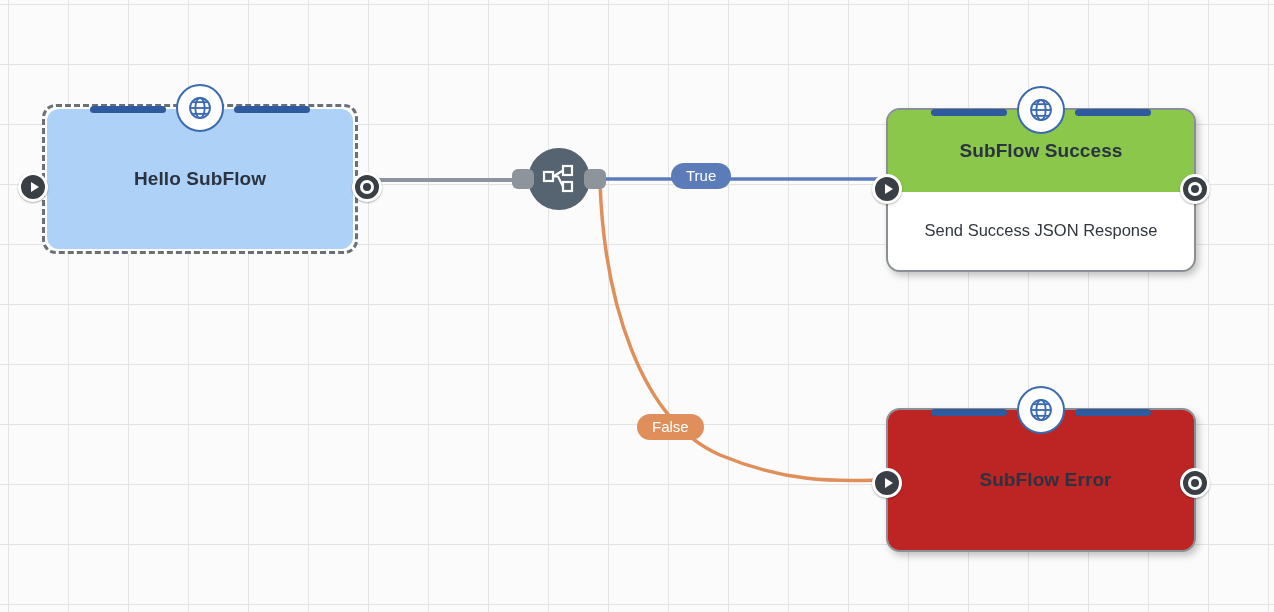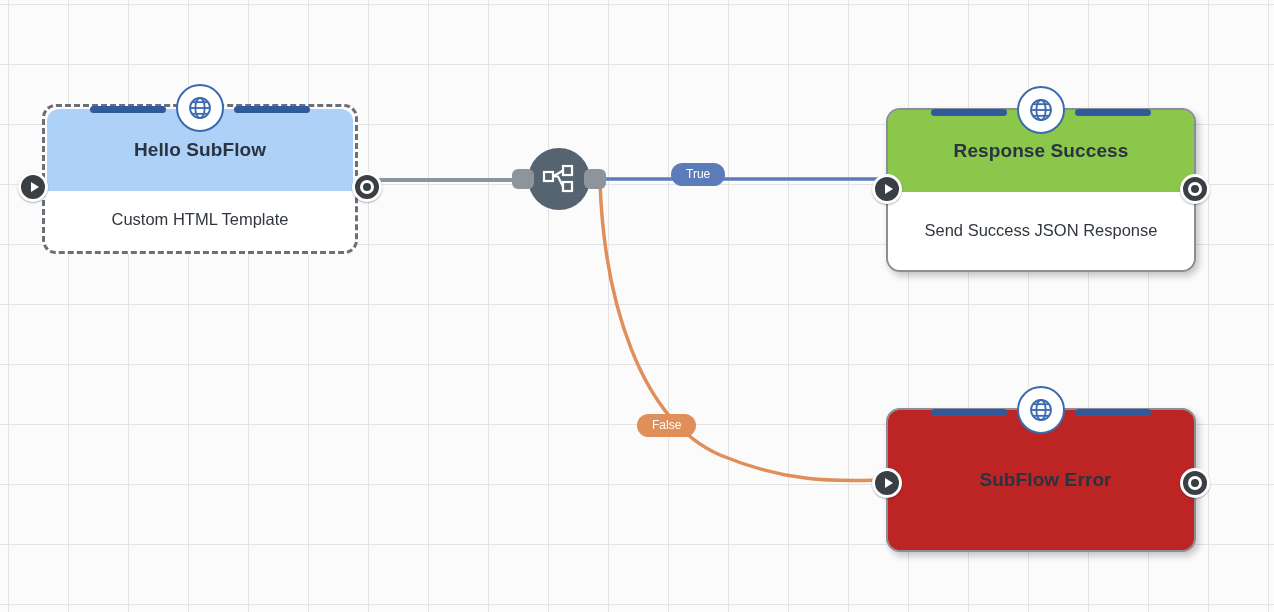--- a/index.html
+++ b/index.html
@@ -170,21 +170,21 @@
     border-radius: 6px;
   }
   .switch-stub.left  { left: -16px; }
   .switch-stub.right { right: -16px; }
 
   
   .edge-label {
     position: absolute;
     border-radius: 16px;
     color: #ffffff;
-    font-size: 12px;
+    font-size: 15px;
     display: flex;
     align-items: center;
     justify-content: center;
     padding: 4px 15px 5px;
     white-space: nowrap;
   }
   .edge-label.true  { background: #5b7cb8; }
   .edge-label.false { background: #e08e5a; }
 </style>
 </head>
@@ -199,21 +199,20 @@
     <path d="M 596 179 L 886 179" stroke="#5b7cb8" stroke-width="3.5" fill="none"></path>
 
     <path d="M 600 182 C 604 300, 640 420, 720 455 C 790 484, 840 481, 880 480" stroke="#e08e5a" stroke-width="3.5" fill="none" stroke-linecap="round"></path>
   </svg>
 
   <div class="node selected shadow-none" style="left:42px; top:104px; width:316px; height:150px;">
     <div class="node-inner">
       <div class="node-body" style="background:#aed2f7;">
         <div class="node-title">Hello SubFlow</div>
       </div>
-      <div class="node-footer" style="height:44px;">Custom HTML Template</div>
     </div>
 
     <div class="top-deco">
       <div class="bar left"></div>
       <div class="bar right"></div>
       <div class="globe" style="top:-21px;">
         <svg width="26" height="26" viewBox="0 0 24 24" fill="none" stroke="#3b6ab0" stroke-width="1.7">
           <circle cx="12" cy="12" r="9.2"></circle>
           <ellipse cx="12" cy="12" rx="4.3" ry="9.2"></ellipse>
           <line x1="2.8" y1="12" x2="21.2" y2="12"></line>
@@ -245,21 +244,21 @@
       <path d="M 11 12.5 L 16 12.5 L 21 22.5" stroke="#ffffff" stroke-width="2.2" fill="none"></path>
     </svg>
   </div>
 
   <div class="edge-label true" style="left:671px; top:163px;">True</div>
   <div class="edge-label false" style="left:637px; top:414px;">False</div>
 
   <div class="node solid shadow-green" style="left:886px; top:108px; width:310px; height:164px;">
     <div class="node-inner">
       <div class="node-body" style="background:#8bc74a;">
-        <div class="node-title">Response Success</div>
+        <div class="node-title">SubFlow Success</div>
       </div>
       <div class="node-footer" style="height:64px;">Send Success JSON Response</div>
     </div>
 
     <div class="top-deco">
       <div class="bar left"></div>
       <div class="bar right"></div>
       <div class="globe" style="top:-22px;">
         <svg width="26" height="26" viewBox="0 0 24 24" fill="none" stroke="#3b6ab0" stroke-width="1.7">
           <circle cx="12" cy="12" r="9.2"></circle>

